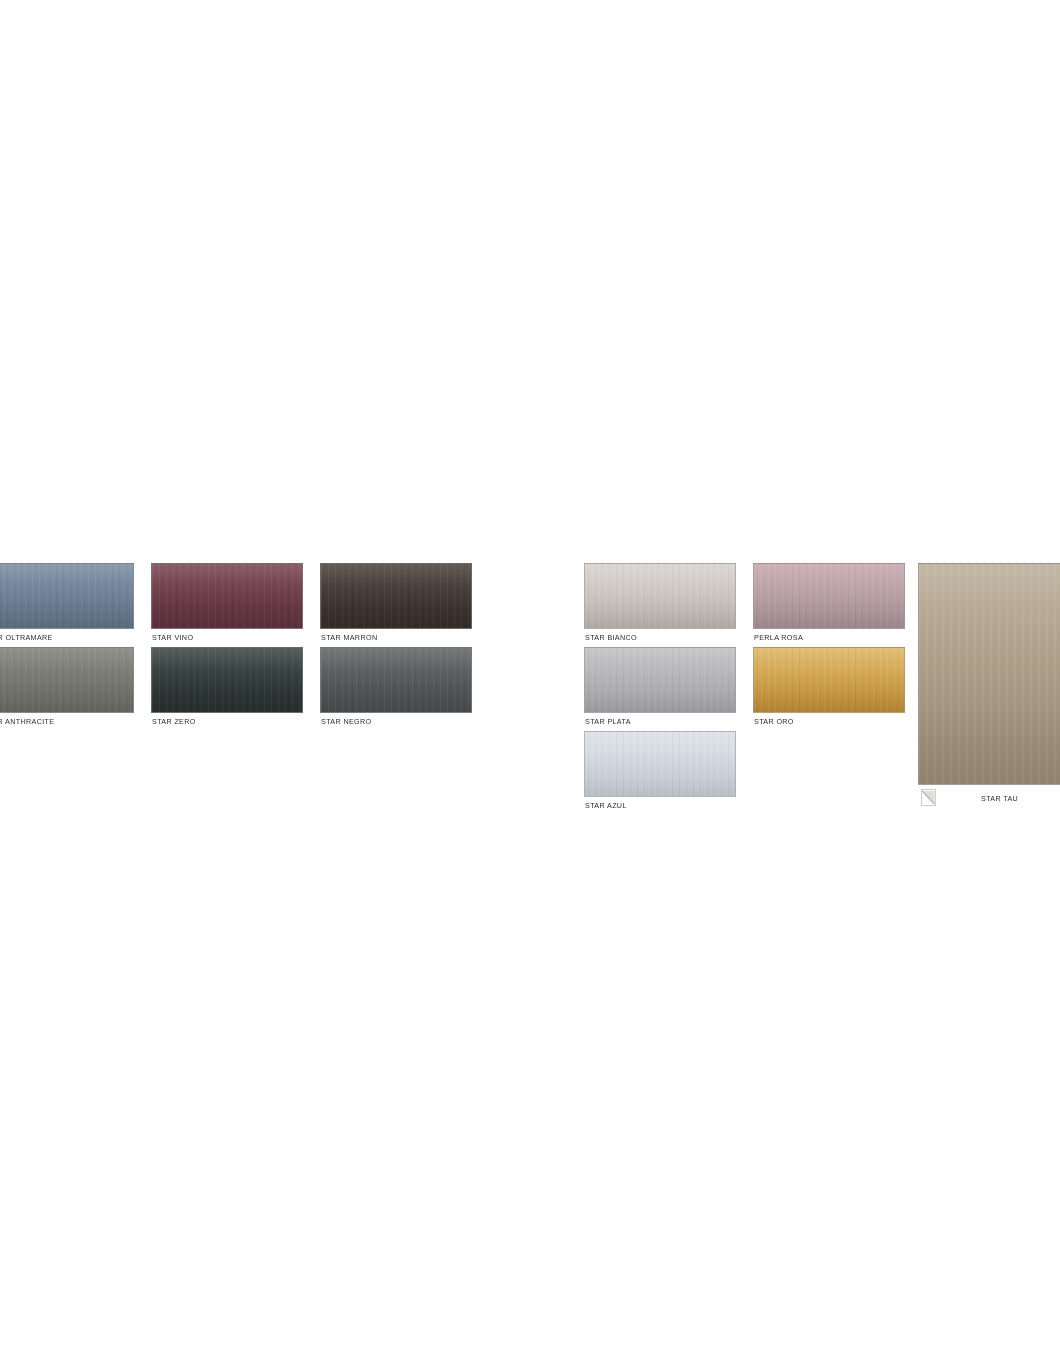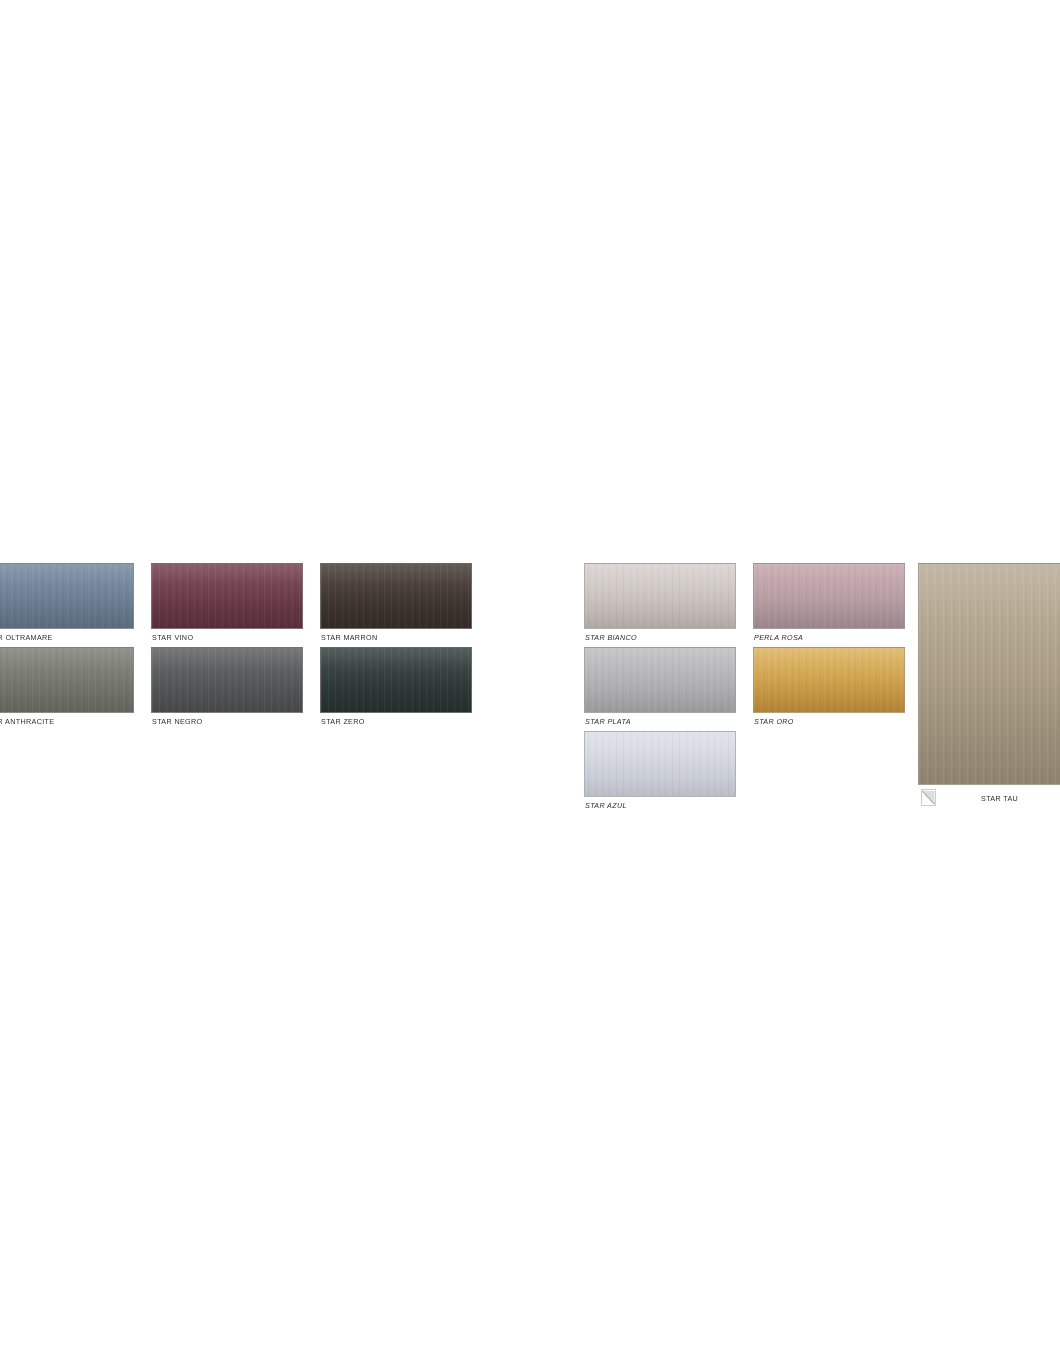--- a/index.html
+++ b/index.html
@@ -202,38 +202,38 @@
 
       <div class="cell">
         <div class="chip" style="background:linear-gradient(180deg,#7d7e75 0%,#76776e 50%,#6c6d65 100%);">
           <div class="grain"></div>
           <div class="sheen"></div>
         </div>
         <div class="caption">STAR ANTHRACITE</div>
       </div>
 
       <div class="cell">
+        <div class="chip" style="background:linear-gradient(180deg,#35403e 0%,#2f3a38 50%,#283230 100%);">
+          <div class="grain"></div>
+          <div class="sheen"></div>
+        </div>
+        <div class="caption">STAR ZERO</div>
+      </div>
+
+      <div class="cell">
         <div class="chip" style="background:linear-gradient(180deg,#5c5f61 0%,#55585a 50%,#4c4f51 100%);">
           <div class="grain"></div>
           <div class="sheen"></div>
         </div>
         <div class="caption">STAR NEGRO</div>
       </div>
 
-      <div class="cell">
-        <div class="chip" style="background:linear-gradient(180deg,#35403e 0%,#2f3a38 50%,#283230 100%);">
-          <div class="grain"></div>
-          <div class="sheen"></div>
-        </div>
-        <div class="caption">STAR ZERO</div>
-      </div>
-
-    </div>
-
-    <div class="grid" id="grid-right" style="grid-template-columns: repeat(2, 152px); font-style: italic;">
+    </div>
+
+    <div class="grid" id="grid-right" style="grid-template-columns: repeat(2, 152px);">
 
       <div class="cell">
         <div class="chip" style="background:linear-gradient(180deg,#d6d0cc 0%,#cdc6c2 50%,#c0b9b5 100%);">
           <div class="grain"></div>
           <div class="sheen"></div>
         </div>
         <div class="caption">STAR BIANCO</div>
       </div>
 
       <div class="cell">

